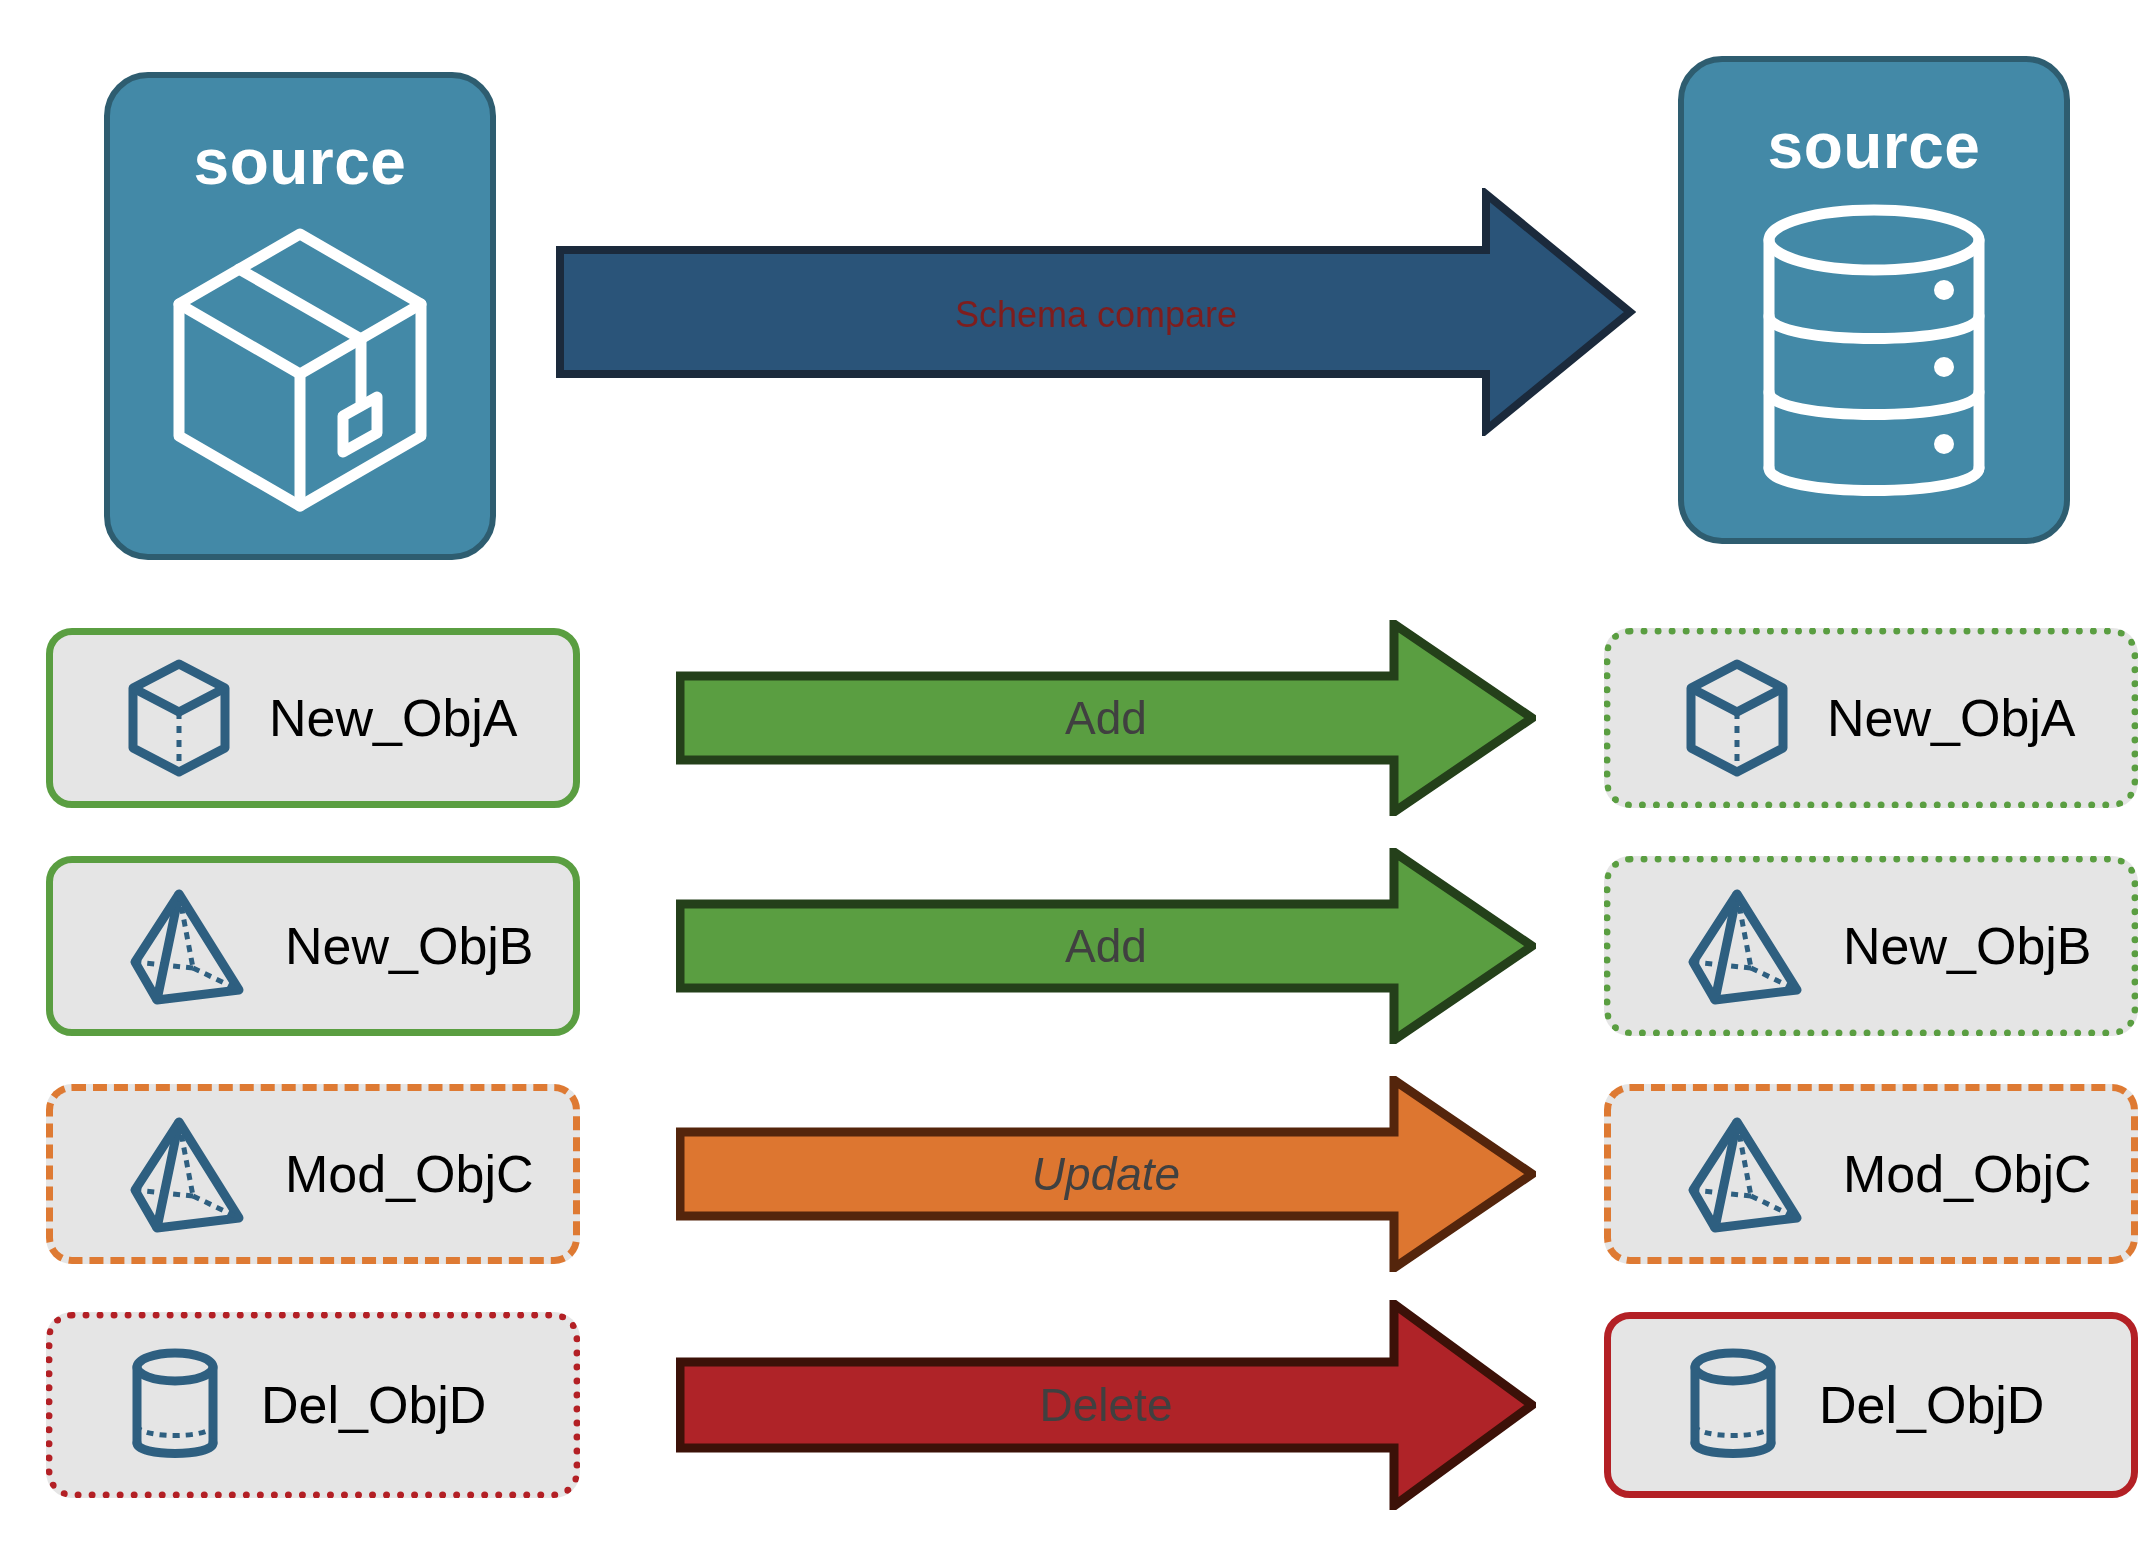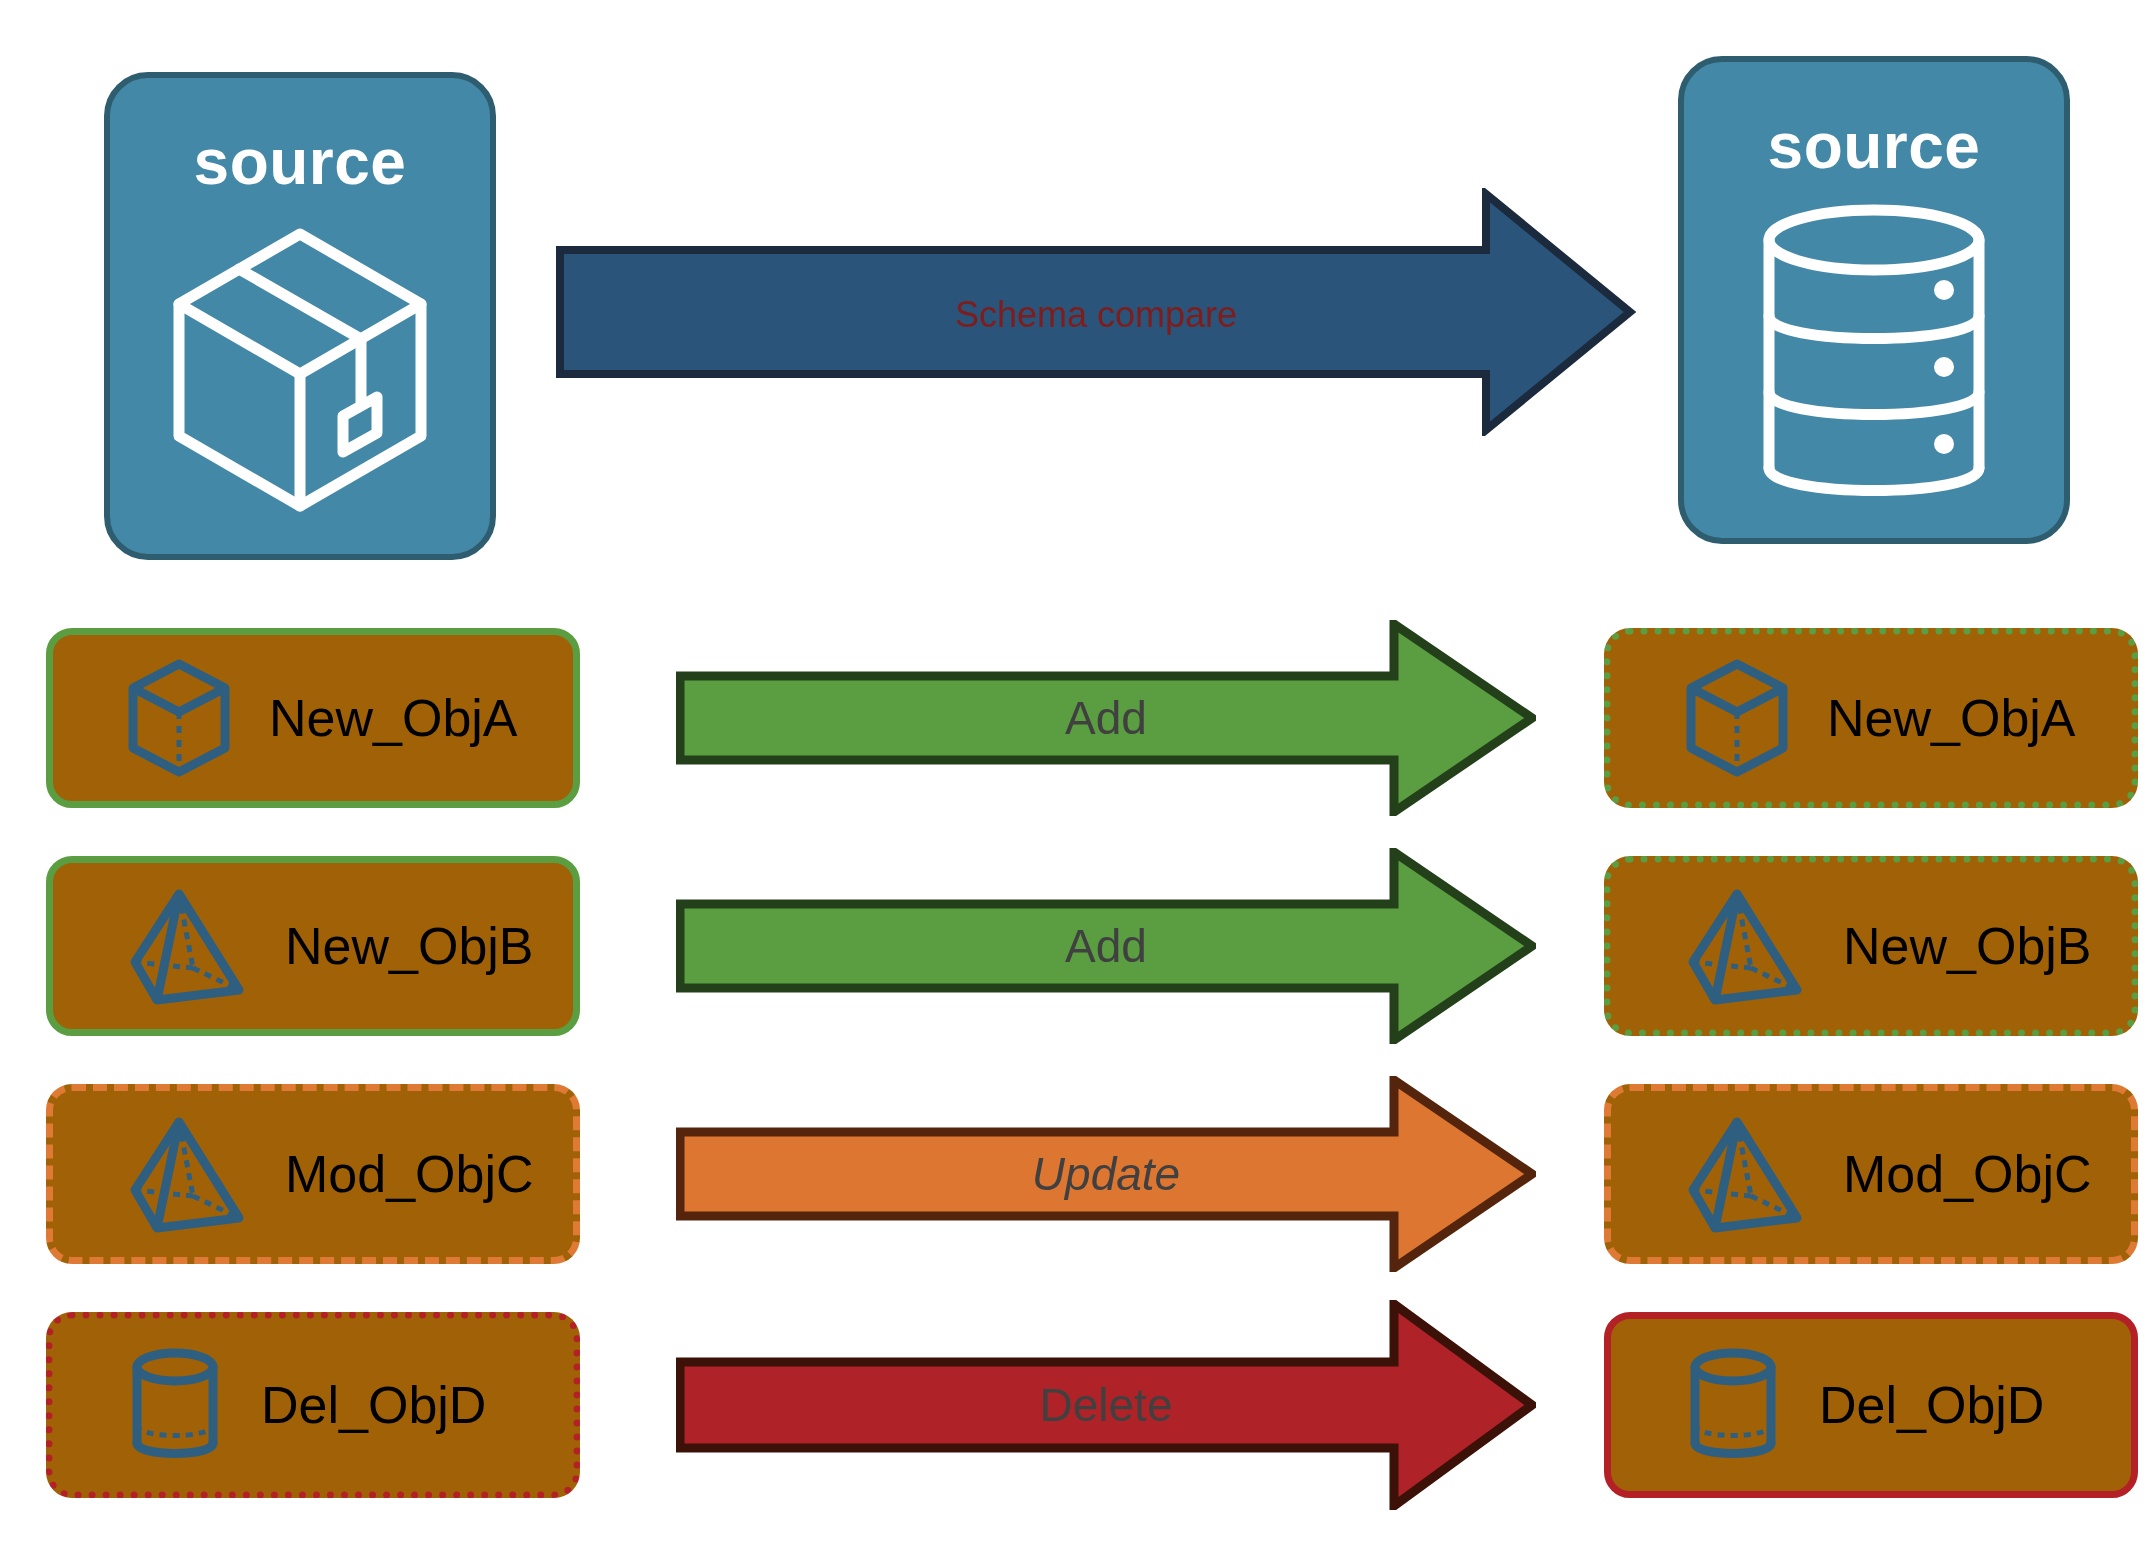--- a/index.html
+++ b/index.html
@@ -23,21 +23,21 @@
   .big-arrow{position:absolute;}
   .big-arrow .lbl{
     position:absolute;left:0;top:3px;width:100%;height:100%;
     display:flex;align-items:center;justify-content:center;
     color:#7f1d1d;font-size:36px;pointer-events:none;
   }
 
   
   .obj-card{
     position:absolute;box-sizing:border-box;
-    background:#a16207;border-radius:26px;
+    background:#e5e5e5;border-radius:26px;
     display:flex;align-items:center;text-align:right;
   }
   .obj-card .shape{flex:0 0 auto;display:flex;align-items:center;justify-content:center;}
   .obj-card .obj-label{
     font-size:52px;color:#000000;white-space:nowrap;
   }
 
   .row-arrow{position:absolute;}
   .row-arrow .lbl{
     position:absolute;left:0;top:0;width:100%;height:100%;

